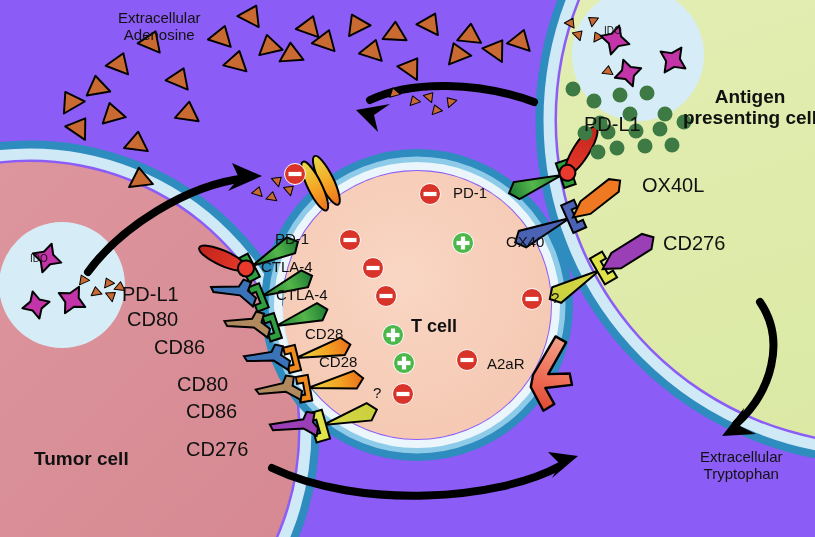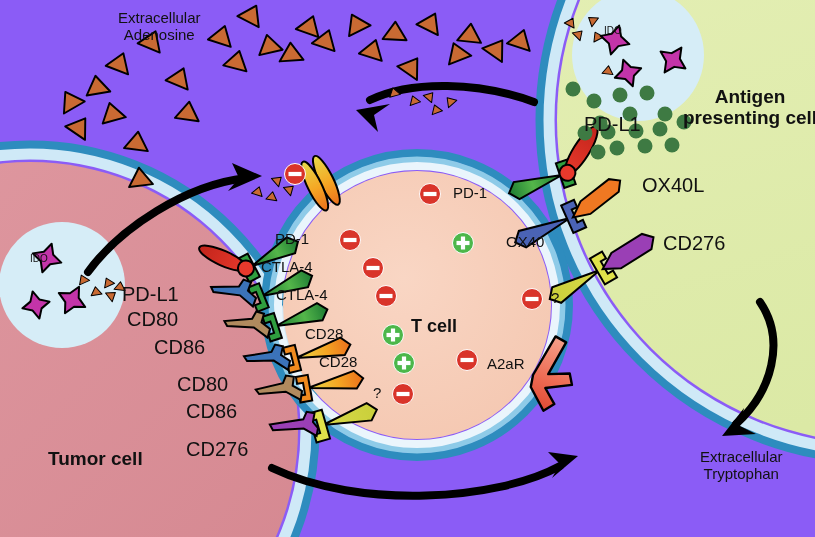--- a/index.html
+++ b/index.html
@@ -347,21 +347,21 @@
 <div class="lbl lbl-md center" style="left:700px;top:449px;">
   <div>Extracellular</div>
   <div>Tryptophan</div>
 </div>
 
 <div class="lbl lbl-cellname center" style="left:683px;top:86px;">
   <div>Antigen</div>
   <div>presenting cell</div>
 </div>
 
-<div class="lbl lbl-cellname" style="left:34px;top:448px;margin-left:14px;">Tumor cell</div>
+<div class="lbl lbl-cellname" style="left:34px;top:448px;">Tumor cell</div>
 
 <div class="lbl lbl-tcell" style="left:411px;top:270px;margin-top:46px;">T cell</div>
 
 <div class="lbl lbl-ido" style="left:30px;top:253px;">IDO</div>
 <div class="lbl lbl-ido" style="left:604px;top:25px;">IDO</div>
 
 <div id="receptor-label-layer">
       <div class="lbl lbl-sm" style="top: 283px; left: 122px;">PD-L1</div>
       <div class="lbl lbl-sm" style="top: 308px; left: 127px;">CD80</div>
       <div class="lbl lbl-sm" style="top: 336px; left: 154px;">CD86</div>

